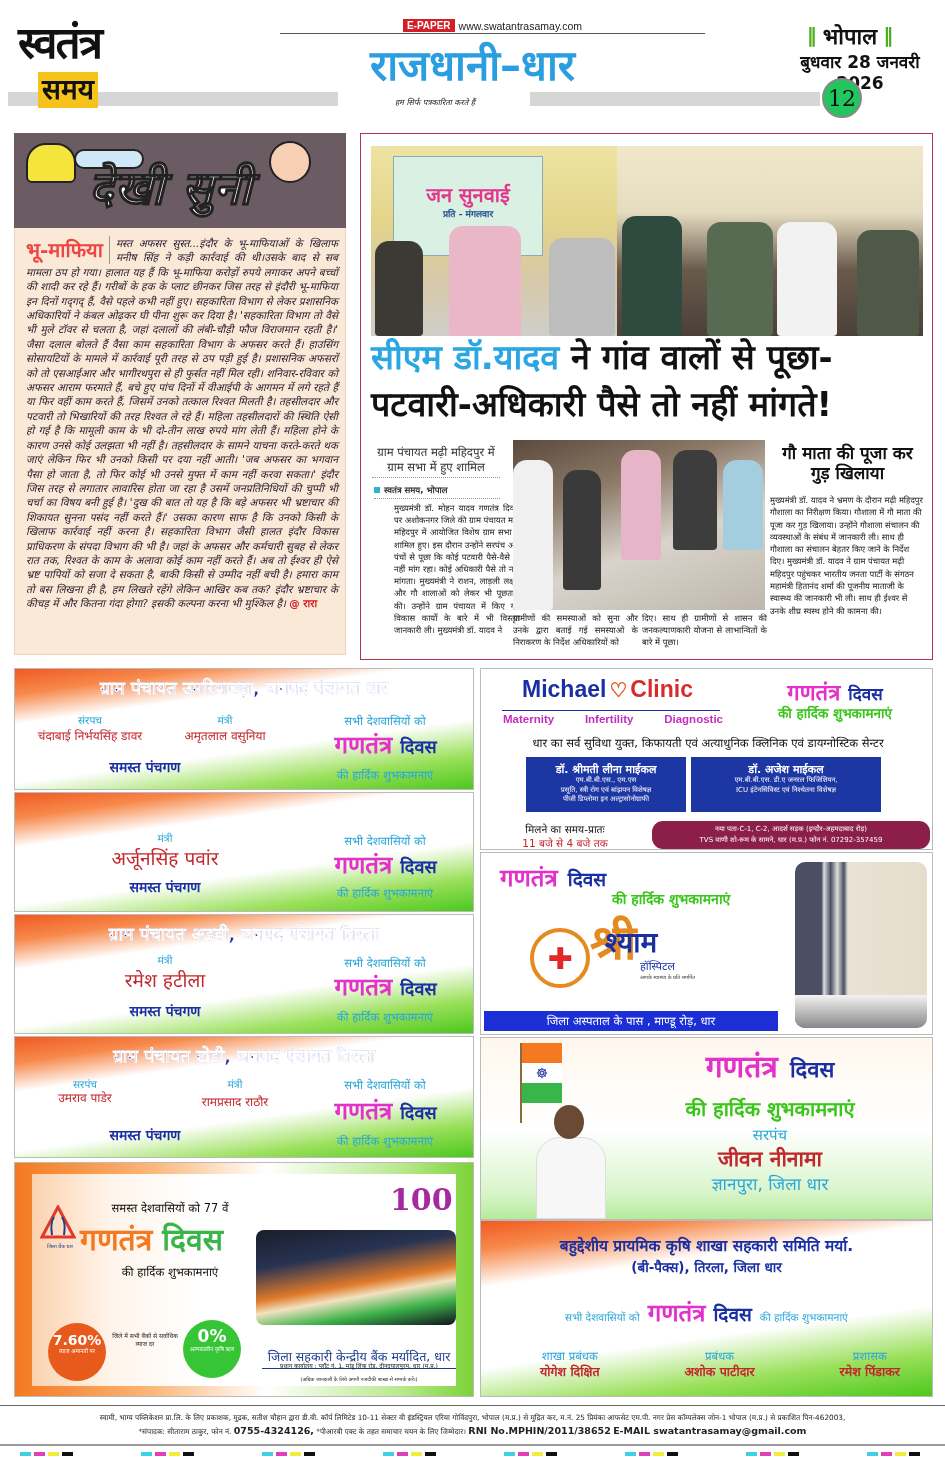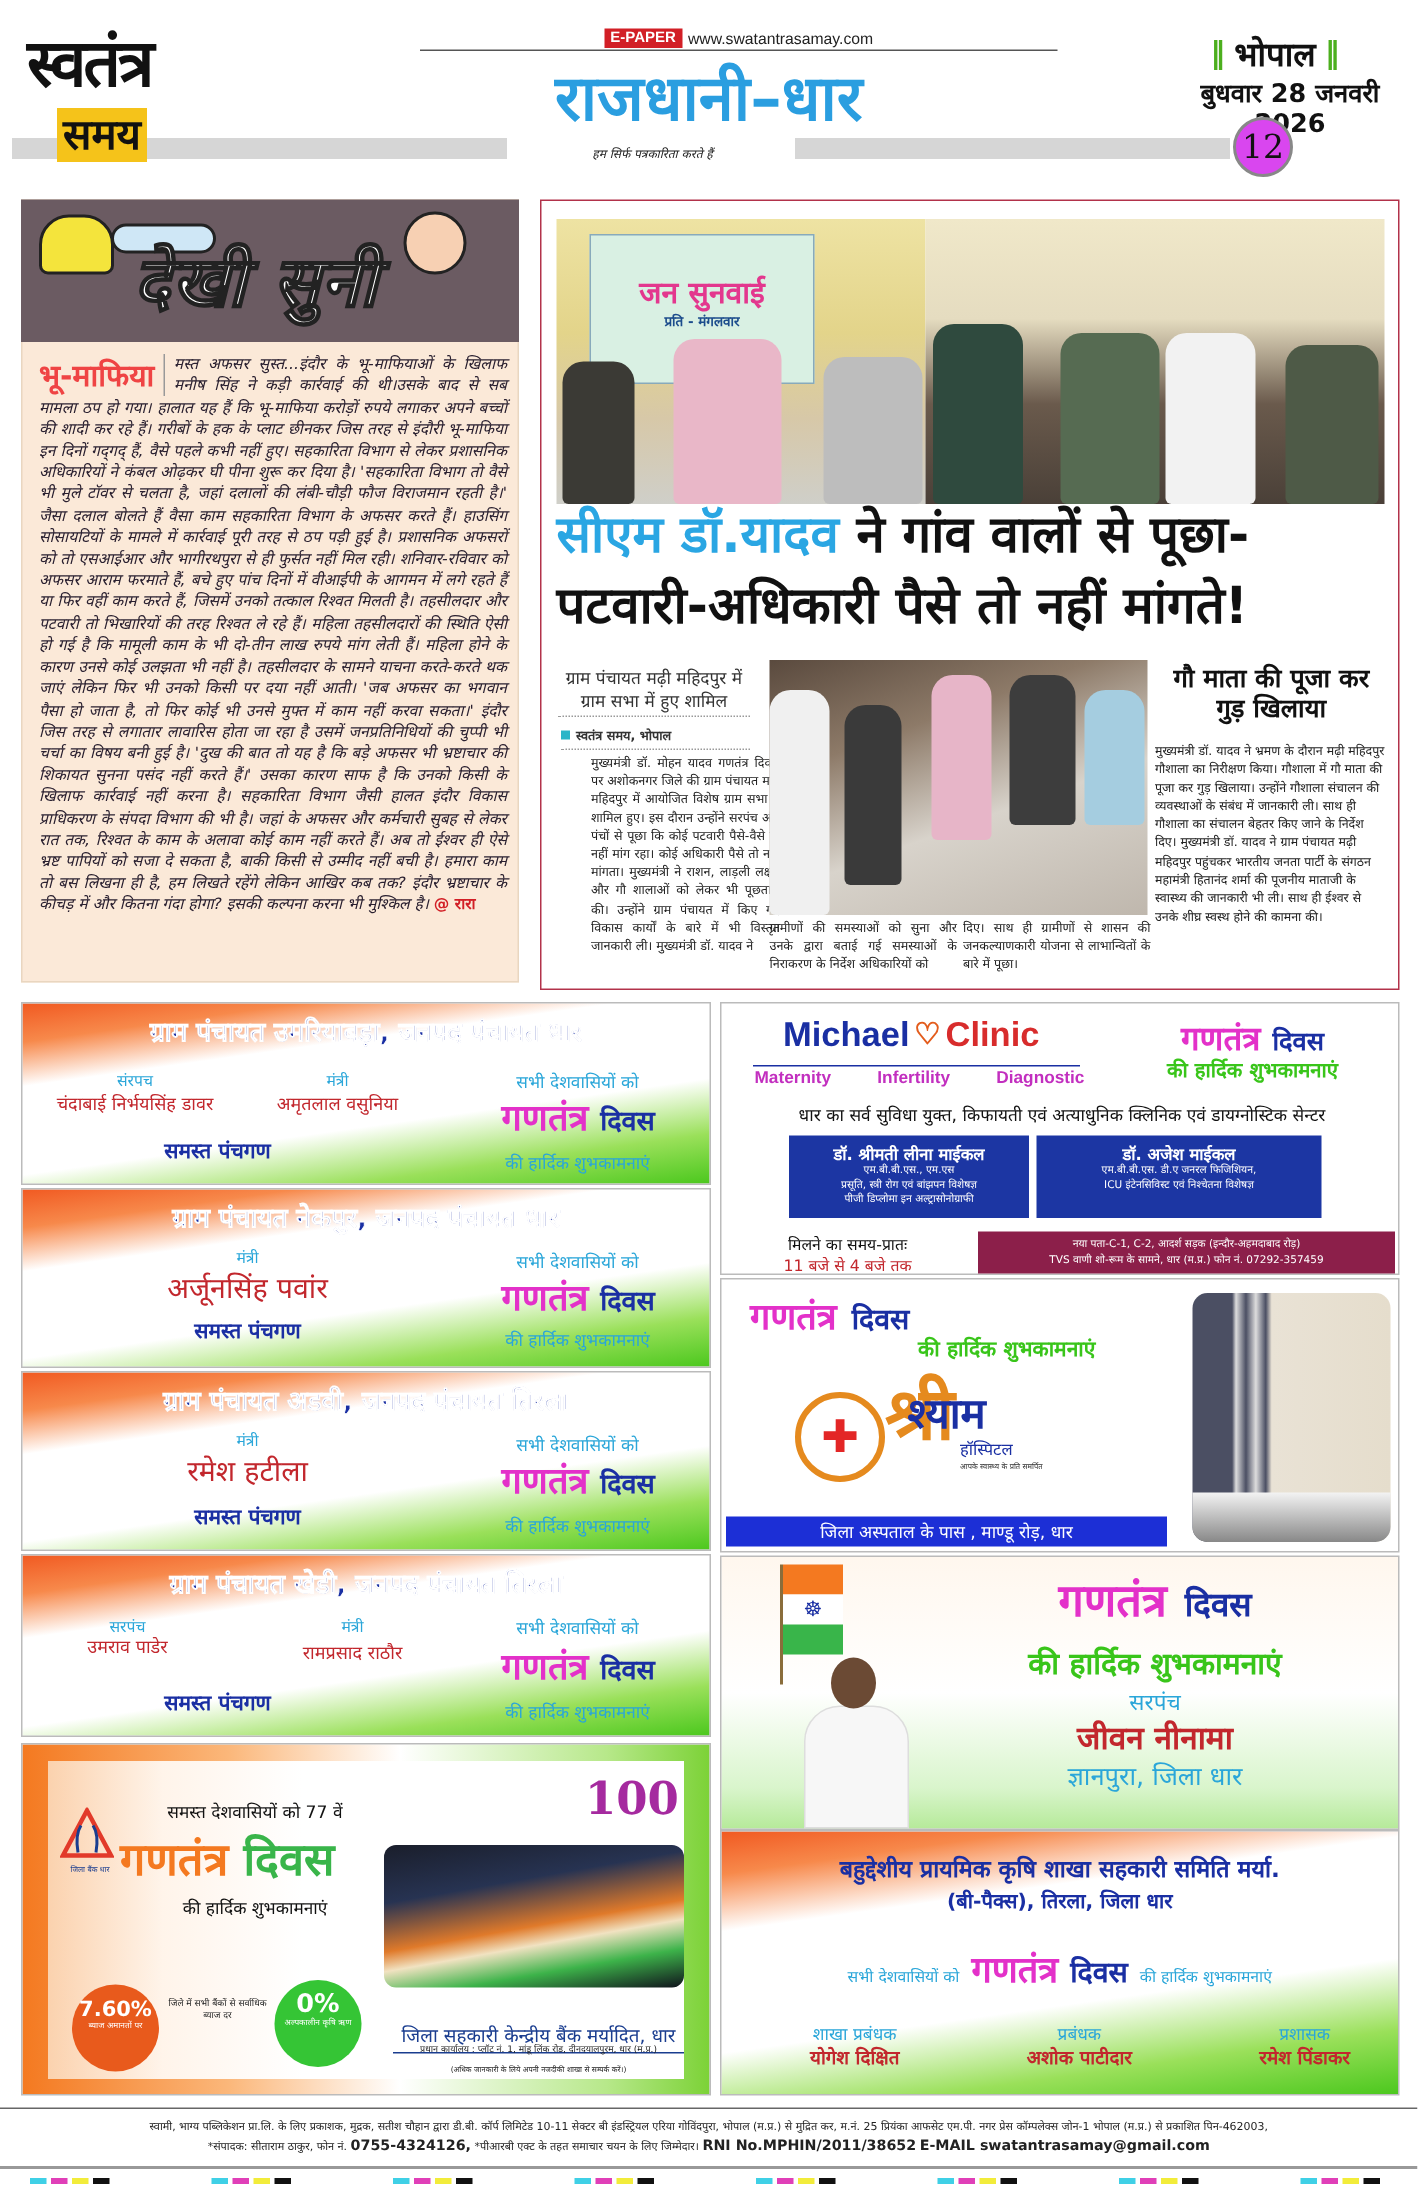--- a/index.html
+++ b/index.html
@@ -13,21 +13,21 @@
   .gray-strip-right { left: 530px; top: 92px; width: 290px; height: 14px; background: #d6d6d6; }
   .tagline { left: 340px; top: 96px; width: 190px; height: 14px; font-size: 8px; font-style: italic; text-align: center; color: #222; font-family: "DejaVu Serif", serif; }
   .epaper-row { left: 280px; top: 18px; width: 425px; height: 16px; border-bottom: 1px solid #555; display: flex; justify-content: center; align-items: center; gap: 4px; }
   .epaper-badge { background: #d21f26; color: #fff; font-weight: bold; font-size: 10px; padding: 1px 4px; font-family: "Liberation Sans", sans-serif; }
   .epaper-url { font-size: 10.5px; color: #222; font-family: "Liberation Sans", sans-serif; }
   .section-title { left: 300px; top: 40px; width: 345px; text-align: center; font-size: 42px; font-weight: bold; color: #2a9ee0; line-height: 52px; }
   .city-box { left: 780px; top: 20px; width: 140px; display: flex; align-items: center; justify-content: center; gap: 6px; }
   .city-bars { color: #4caf1e; font-weight: bold; font-size: 20px; }
   .city-name { font-size: 22px; font-weight: bold; color: #111; }
   .date-line { left: 780px; top: 50px; width: 160px; text-align: center; font-size: 17px; font-weight: bold; color: #111; }
-  .page-no { left: 822px; top: 78px; width: 40px; height: 40px; border: 2px solid #888; border-radius: 50%; background: #d946ef; display: flex; align-items: center; justify-content: center; font-family: "DejaVu Serif", serif; font-size: 22px; color: #111; }
+  .page-no { left: 822px; top: 78px; width: 40px; height: 40px; border: 2px solid #888; border-radius: 50%; background: #22c55e; display: flex; align-items: center; justify-content: center; font-family: "DejaVu Serif", serif; font-size: 22px; color: #111; }
 
   
   .ds-box { left: 14px; top: 133px; width: 332px; height: 522px; background: #fbe9d8; border: 1px solid #e9d6c0; }
   .ds-banner { left: 14px; top: 133px; width: 332px; height: 95px; background: #6b5b62; overflow: hidden; }
   .ds-banner-title { position: absolute; left: 75px; top: 22px; font-size: 46px; font-weight: bold; color: #fff; -webkit-text-stroke: 1.5px #222; font-style: italic; letter-spacing: 1px; }
   .ds-char { position: absolute; left: 12px; top: 10px; width: 50px; height: 40px; background: #f4e43c; border-radius: 20px 20px 6px 6px; border: 2px solid #222; }
   .ds-binocular { position: absolute; left: 60px; top: 16px; width: 70px; height: 20px; background: #cfe7f6; border-radius: 10px; border: 2px solid #222; }
   .ds-face { position: absolute; left: 255px; top: 8px; width: 42px; height: 42px; border-radius: 50%; background: #f7d0b3; border: 2px solid #222; }
   .ds-body { left: 26px; top: 236px; width: 312px; font-size: 10.4px; line-height: 14.4px; color: #2a2030; text-align: justify; font-style: italic; }
   .ds-kicker { float: left; font-size: 20px; font-weight: bold; color: #ef4444; font-style: normal; margin-right: 6px; line-height: 28px; padding-right: 6px; border-right: 1px solid #999; }
@@ -101,21 +101,21 @@
   .clinic-gan { left: 745px; top: 676px; width: 180px; display: flex; align-items: baseline; gap: 8px; justify-content: center; }
   .clinic-gan .g { font-size: 22px; font-weight: 900; color: #e331c9; }
   .clinic-gan .d { font-size: 17px; font-weight: 900; color: #1a2fa3; }
   .clinic-wish { left: 745px; top: 704px; width: 180px; font-size: 13.5px; font-weight: bold; color: #39c51a; text-align: center; }
   .clinic-tag { left: 488px; top: 735px; width: 440px; font-size: 11.5px; color: #111; text-align: center; }
   .doc-box { position: absolute; top: 757px; height: 55px; background: #1c36a3; color: #fff; text-align: center; }
   .doc-name { font-size: 11px; font-weight: bold; margin-top: 4px; }
   .doc-q { font-size: 7px; line-height: 9.5px; }
   .clinic-time-lbl { left: 495px; top: 822px; width: 140px; font-size: 10.5px; color: #111; text-align: center; }
   .clinic-time { left: 495px; top: 836px; width: 140px; font-size: 10.5px; color: #c2272d; text-align: center; }
-  .clinic-addr { left: 652px; top: 821px; width: 278px; height: 28px; background: #8c1f4a; color: #fff; font-size: 7px; line-height: 11px; text-align: center; padding-top: 3px; }
+  .clinic-addr { left: 652px; top: 821px; width: 278px; height: 28px; background: #8c1f4a; color: #fff; font-size: 7px; line-height: 11px; text-align: center; padding-top: 3px; border-radius: 11px; }
 
   
   .shyam { left: 480px; top: 852px; width: 453px; height: 183px; background: #fff; border: 1px solid #bbb; }
   .shyam-gan { left: 500px; top: 860px; display: flex; align-items: baseline; gap: 10px; }
   .shyam-gan .g { font-size: 24px; font-weight: 900; color: #e331c9; }
   .shyam-gan .d { font-size: 19px; font-weight: 900; color: #1a2fa3; }
   .shyam-wish { left: 612px; top: 889px; font-size: 14px; font-weight: bold; color: #39c51a; }
   .shyam-emblem { left: 530px; top: 928px; width: 60px; height: 60px; border-radius: 50%; border: 4px solid #e58a1e; display: flex; align-items: center; justify-content: center; }
   .shyam-cross { color: #e32626; font-size: 30px; font-weight: bold; }
   .shyam-name { left: 605px; top: 922px; font-size: 28px; color: #1a2fa3; font-weight: bold; }
@@ -249,21 +249,20 @@
   <div class="panchgan" style="left:60px;top:88px;width:140px;">समस्त पंचगण</div>
   <div class="greet-to" style="top:44px;">सभी देशवासियों को</div>
   <div class="gantantra-row" style="top:58px;">
     <span class="gantantra">गणतंत्र</span>
     <span class="divas">दिवस</span>
   </div>
   <div class="wish" style="top:98px;">की हार्दिक शुभकामनाएं</div>
 </div>
 
 <div class="tri-ad" style="top:792px;height:120px;">
-  <div class="tri-title">ग्राम पंचायत नेकपुर, जनपद पंचायत धार</div>
   <div class="role-lbl" style="left:90px;top:38px;width:120px;">मंत्री</div>
   <div class="role-name big" style="left:50px;top:52px;width:200px;">अर्जूनसिंह पवांर</div>
   <div class="panchgan" style="left:80px;top:84px;width:140px;">समस्त पंचगण</div>
   <div class="greet-to" style="top:40px;">सभी देशवासियों को</div>
   <div class="gantantra-row" style="top:54px;">
     <span class="gantantra">गणतंत्र</span>
     <span class="divas">दिवस</span>
   </div>
   <div class="wish" style="top:92px;">की हार्दिक शुभकामनाएं</div>
 </div>

